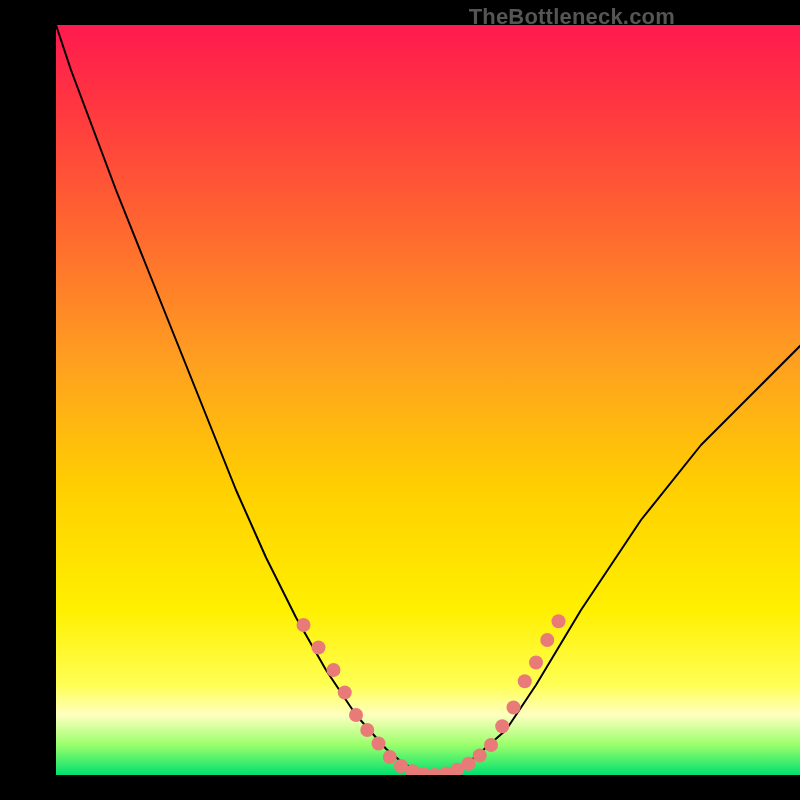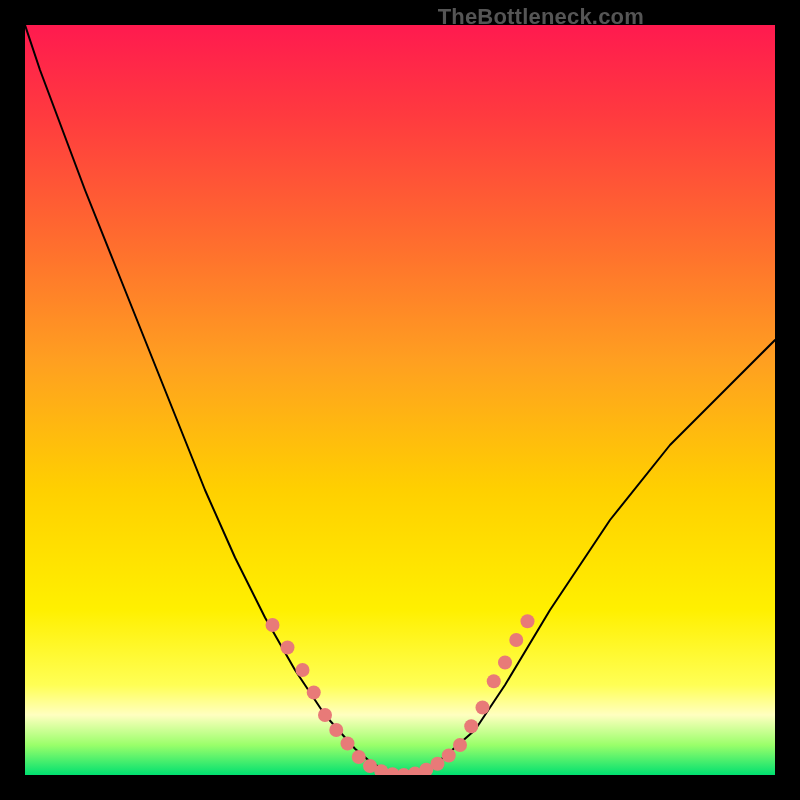--- a/index.html
+++ b/index.html
@@ -9,20 +9,21 @@
     height: 800px;
     background: #000;
     overflow: hidden;
     font-family: Arial, Helvetica, sans-serif;
   }
   .outer {
     position: relative;
     width: 654px;
     height: 800px;
     background: #000;
+    margin-left: 31px;
   }
   .plot {
     position: absolute;
     left: 25px;
     top: 25px;
     width: 750px;
     height: 750px;
     background: linear-gradient(
       to bottom,
       #ff1a4f 0%,

